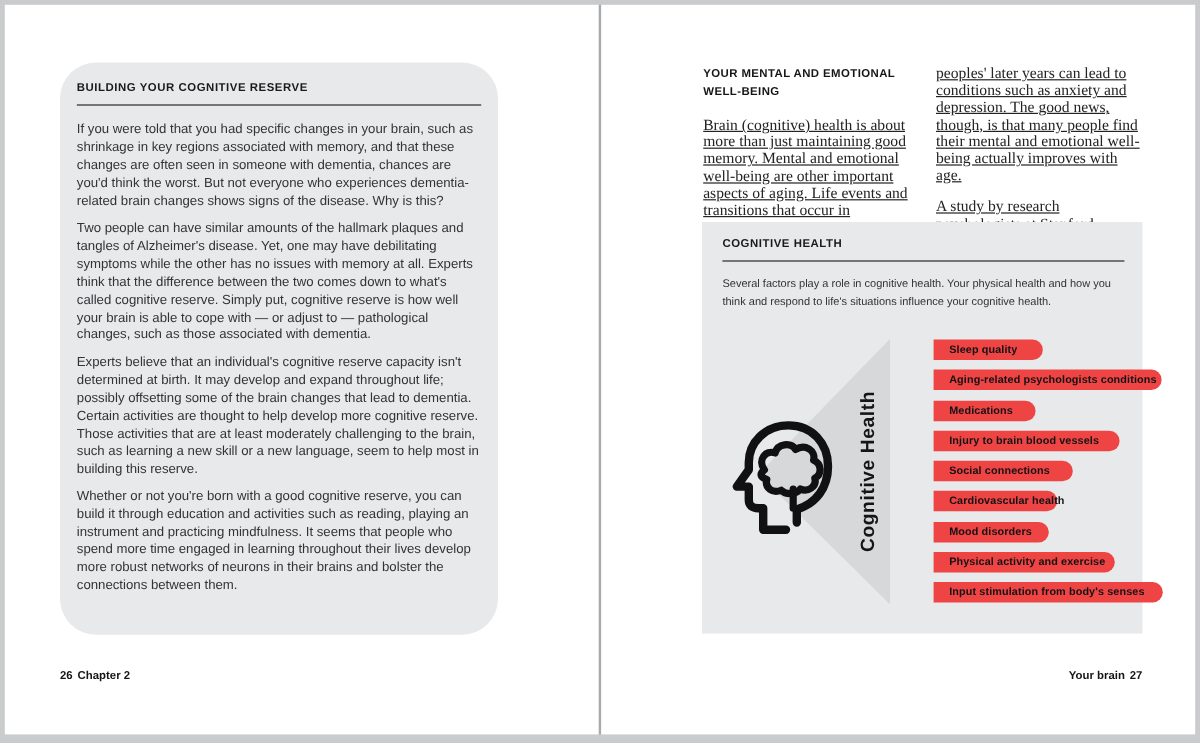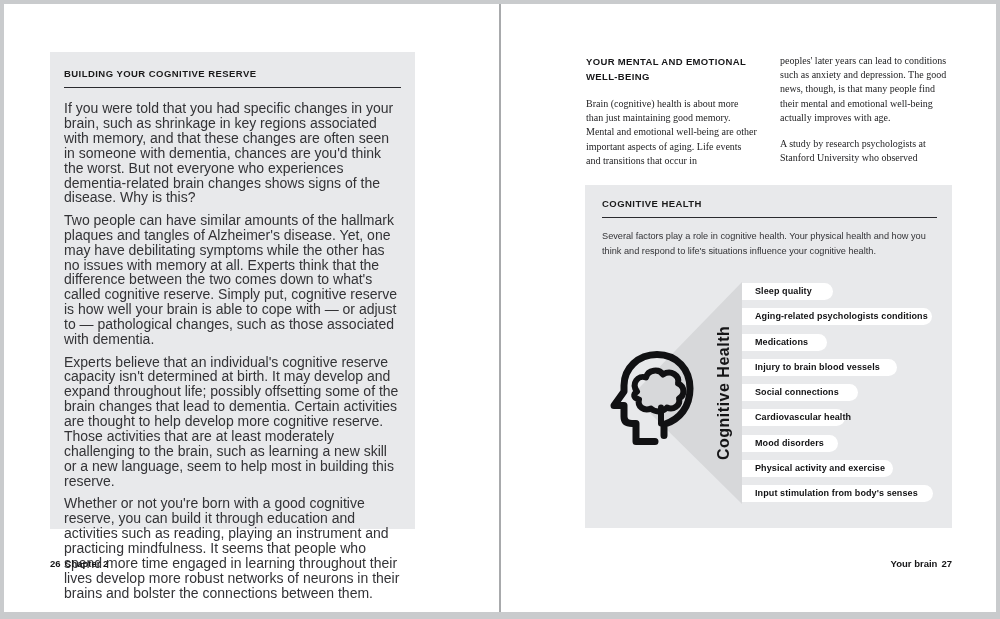--- a/index.html
+++ b/index.html
@@ -14,49 +14,49 @@
   }
   .spread { position:absolute; left:4px; top:4px; width:992px; height:608px; }
   .page { position:absolute; top:0; width:495px; height:608px; background:#ffffff; }
   .page-left { left:0; }
   .page-right { left:497px;padding-left:39px; }
   .gutter { position:absolute; left:495px; top:0; width:2px; height:608px; background:#a8aaac; }
 
   
   .gray-box {
     position:absolute; left:46px; top:48px; width:365px; height:477px;
-    background:#e8e9eb; padding:16px 14px;
+    background:#e8e9eb; padding:16px 14px;border-radius:30px;
   }
   .rule-heading {
     font-size:9.5px; font-weight:bold; letter-spacing:0.45px; color:#1a1a1a;
     margin:0 0 13px 0; padding-bottom:8px; border-bottom:1.5px solid #2a2a2e;
   }
   .gray-box p {
-    font-size:14px; line-height:14.9px; color:#333336; margin:0 0 7.5px 0;
+    font-size:11px; line-height:14.9px; color:#333336; margin:0 0 7.5px 0;
   }
   .page-footer {
     position:absolute; top:554px; display:flex; gap:4px;
     font-size:9.5px; font-weight:bold; color:#151517;
   }
   .footer-left { left:46px; }
   .footer-right { right:44px; }
 
   
   .columns {
     position:absolute; left:85px; top:50px; width:367px;
     display:flex; gap:22px;
   }
   .col { width:172px; }
   .col-heading {
     font-size:9.5px; font-weight:bold; letter-spacing:0.35px; line-height:15px;
     color:#161618; margin:0 0 13px 0;
   }
   .col p {
     font-family:"Liberation Serif", serif;
-    font-size:10px; line-height:14.2px; color:#232325; margin:0 0 12px 0;
+    font-size:13px; line-height:14.2px; color:#232325; margin:0 0 12px 0;text-decoration:underline;
   }
 
   
   .info-box {
     position:absolute; left:84px; top:181px; width:367px; height:343px;
     background:#e8e9eb;
   }
   .info-box .rule-heading { position:absolute; left:17px; right:15px; top:13px; }
   .info-intro {
     position:absolute; left:17px; top:44px; width:338px;
@@ -73,24 +73,24 @@
     position:absolute; left:119px; top:97px; width:40px; height:222px; z-index:2;
     writing-mode:vertical-rl; transform:rotate(180deg);
     display:flex; align-items:center; justify-content:center;
     font-size:16px; font-weight:bold; letter-spacing:0.5px; color:#151517;
   }
   .bars {
     position:absolute; left:157px; top:98px; z-index:2;
     display:flex; flex-direction:column; gap:8.3px;
   }
   .bar {
-    height:17px; line-height:17px; background:#ffffff;
+    height:17px; line-height:17px; background:#ef4444;
     border-radius:0 9px 9px 0;
     padding-left:13px; white-space:nowrap;
-    font-size:9px; font-weight:bold; letter-spacing:0.1px; color:#111113;
+    font-size:9px; font-weight:bold; letter-spacing:0.1px; color:#111113;margin-left:36px;
   }
   .b0 { width:91px; }  .b1 { width:190px; } .b2 { width:85px; }
   .b3 { width:155px; } .b4 { width:116px; } .b5 { width:103px;text-align:center; }
   .b6 { width:96px; }  .b7 { width:191px; } .b8 { width:151px; }
 </style>
 </head>
 <body>
 
 <div class="spread">
 

